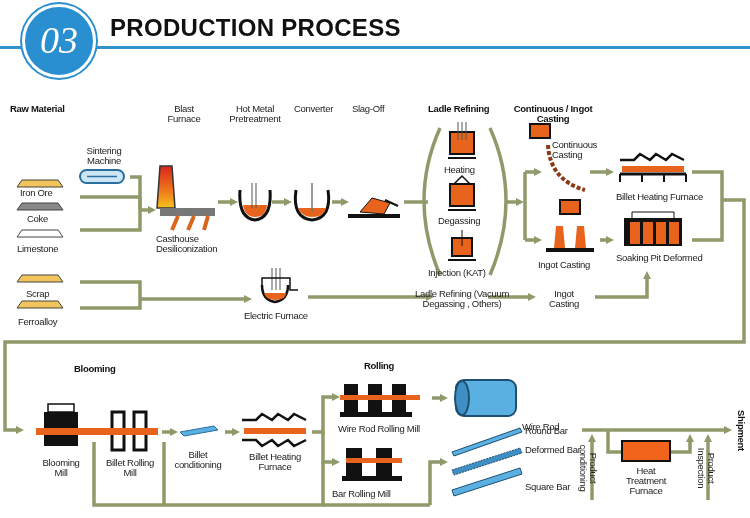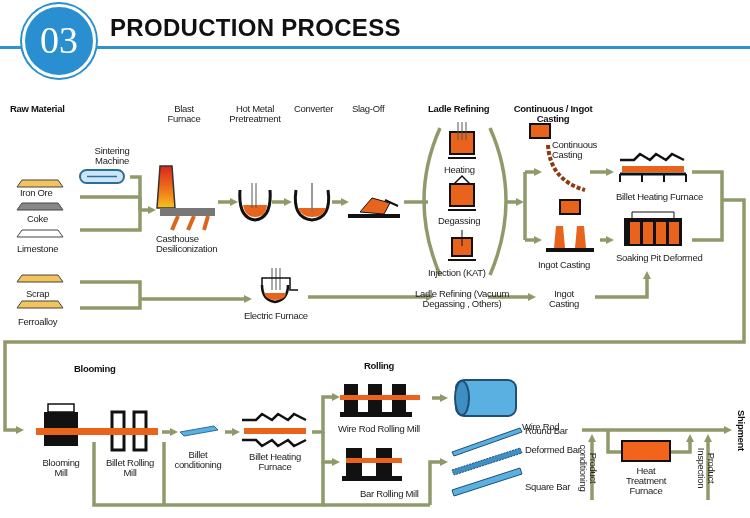--- a/index.html
+++ b/index.html
@@ -1,19 +1,19 @@
 <!DOCTYPE html>
 <html><head>
 <meta charset="utf-8">
 <style>
   html, body { margin:0; padding:0; background:#ffffff; }
   body { width:750px; height:518px; position:relative; overflow:hidden; font-family:"Liberation Sans", sans-serif; }
   .abs { position:absolute;text-align:center; }
   #header-line { left:0; top:46px; width:750px; height:3px; background:#2f93cd; }
-  #badge { left:22px; top:4px; width:68px; height:68px; border-radius:50%; background:#2a8fd0; border:3px solid #fff; box-shadow:0 0 0 2px #2a8fd0; color:#fff; font-family:"Liberation Serif", serif; font-size:38px; text-align:center; line-height:66px; }
+  #badge { left:22px; top:4px; width:68px; height:68px; border-radius:50%; background:#2a8fd0; border:3px solid #fff; box-shadow:0 0 0 2px #2a8fd0; color:#fff; font-family:"Liberation Serif", serif; font-style:italic; font-size:38px; text-align:center; line-height:66px; }
   #title { left:110px; top:14px; font-size:24px; font-weight:bold; color:#111; letter-spacing:0.3px; }
   .lbl { position:absolute; font-size:9.5px; color:#222; line-height:10px; text-align:center; white-space:nowrap; letter-spacing:-0.3px; }
   .hdr { font-weight:bold; font-size:9.5px; color:#111; }
   svg { position:absolute; left:0; top:0; }
 </style>
 </head>
 <body>
 
 <div class="abs" id="header-line"></div>
 <div class="abs" id="badge">03</div>
@@ -230,21 +230,21 @@
   <rect x="622" y="441" width="48" height="20" fill="#f2641c" stroke="#111" stroke-width="2"></rect>
 </svg>
 
 <div class="lbl hdr" style="left:10px;top:104px;">Raw Material</div>
 <div class="lbl" style="left:20px;top:188px;">Iron Ore</div>
 <div class="lbl" style="left:27px;top:214px;">Coke</div>
 <div class="lbl" style="left:17px;top:244px;text-align:center;">Limestone</div>
 <div class="lbl" style="left:26px;top:289px;">Scrap</div>
 <div class="lbl" style="left:18px;top:317px;">Ferroalloy</div>
 
-<div class="lbl" style="left:84px;top:146px;width:40px;white-space:normal;margin-left:8px;">Sintering Machine</div>
+<div class="lbl" style="left:84px;top:146px;width:40px;white-space:normal;">Sintering Machine</div>
 <div class="lbl" style="left:164px;top:104px;width:40px;white-space:normal;">Blast Furnace</div>
 <div class="lbl" style="left:156px;top:234px;width:72px;white-space:normal;text-align:left;">Casthouse Desiliconization</div>
 <div class="lbl" style="left:222px;top:104px;width:66px;white-space:normal;">Hot Metal Pretreatment</div>
 <div class="lbl" style="left:294px;top:104px;">Converter</div>
 <div class="lbl" style="left:352px;top:104px;">Slag-Off</div>
 
 <div class="lbl hdr" style="left:428px;top:104px;">Ladle Refining</div>
 <div class="lbl" style="left:444px;top:165px;">Heating</div>
 <div class="lbl" style="left:438px;top:216px;">Degassing</div>
 <div class="lbl" style="left:428px;top:268px;">Injection (KAT)</div>
@@ -260,21 +260,21 @@
 <div class="lbl" style="left:544px;top:289px;width:40px;white-space:normal;">Ingot Casting</div>
 
 <div class="lbl hdr" style="left:74px;top:364px;">Blooming</div>
 <div class="lbl" style="left:36px;top:458px;width:50px;white-space:normal;">Blooming Mill</div>
 <div class="lbl" style="left:104px;top:458px;width:52px;white-space:normal;">Billet Rolling Mill</div>
 <div class="lbl" style="left:170px;top:450px;width:56px;white-space:normal;">Billet conditioning</div>
 <div class="lbl" style="left:236px;top:452px;width:78px;white-space:normal;">Billet Heating Furnace</div>
 
 <div class="lbl hdr" style="left:364px;top:361px;">Rolling</div>
 <div class="lbl" style="left:338px;top:424px;">Wire Rod Rolling Mill</div>
-<div class="lbl" style="left:360px;top:489px;">Bar Rolling Mill</div>
+<div class="lbl" style="left:332px;top:489px;">Bar Rolling Mill</div>
 
 <div class="lbl" style="left:522px;top:394px;margin-top:28px;">Wire Rod</div>
 <div class="lbl" style="left:525px;top:426px;">Round Bar</div>
 <div class="lbl" style="left:525px;top:445px;">Deformed Bar</div>
 <div class="lbl" style="left:525px;top:482px;">Square Bar</div>
 
 <div class="lbl" style="left:598px;top:438px;transform:rotate(90deg);transform-origin:left top;width:60px;white-space:normal;">Product conditioning</div>
 <div class="lbl" style="left:620px;top:466px;width:52px;white-space:normal;">Heat Treatment Furnace</div>
 <div class="lbl" style="left:716px;top:438px;transform:rotate(90deg);transform-origin:left top;width:60px;white-space:normal;">Product Inspection</div>
 <div class="lbl hdr" style="left:746px;top:410px;transform:rotate(90deg);transform-origin:left top;">Shipment</div>

